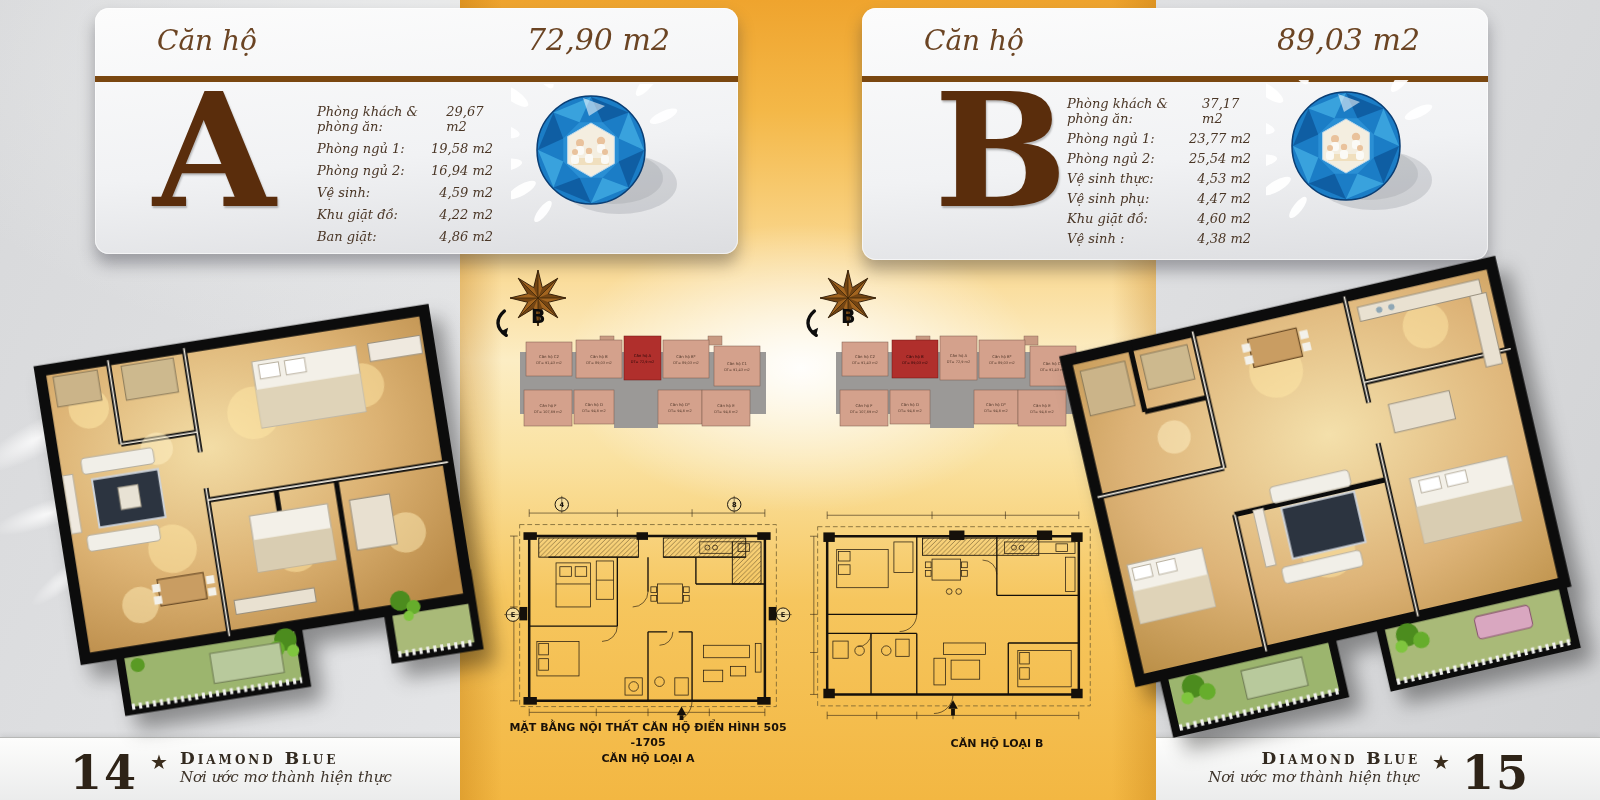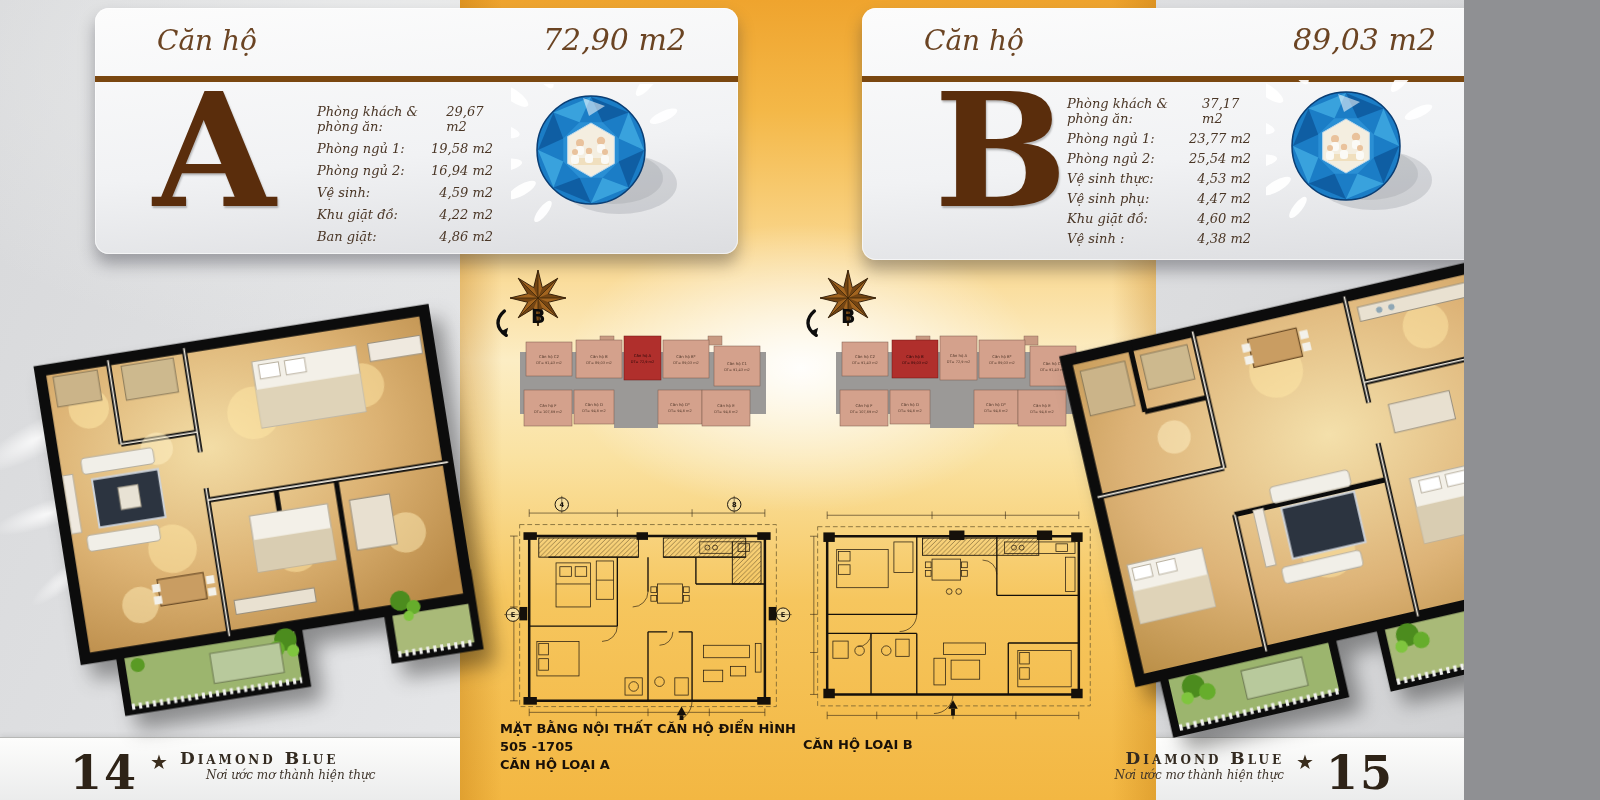--- a/index.html
+++ b/index.html
@@ -1,16 +1,16 @@
 <!DOCTYPE html>
 <html><head>
 <meta charset="utf-8">
 <style>
   html,body{margin:0;padding:0;background:#8f9093;}
-  #stage{position:relative;width:1464px;height:800px;overflow:hidden;
+  #stage{position:relative;width:1600px;height:800px;overflow:hidden;
     font-family:"DejaVu Serif","Liberation Serif",serif;
     background:
       radial-gradient(ellipse 900px 480px at 28% 8%, #eceded, rgba(236,237,238,0) 62%),
       linear-gradient(115deg,#d7d8da 0%,#e5e6e8 45%,#d1d2d4 100%);}
   
   .streak{position:absolute;z-index:0;border-radius:50%;
     background:radial-gradient(closest-side,rgba(255,255,255,.85),rgba(255,255,255,0));}
   
   .footer-strip{position:absolute;left:0;bottom:0;width:1600px;height:62px;z-index:1;
     background:linear-gradient(180deg,#fdfdfc,#ebecec);border-top:1px solid #b7b8b6;
@@ -21,21 +21,21 @@
       radial-gradient(ellipse 330px 200px at 49% 46%, rgba(255,255,255,.95), rgba(255,255,255,0) 72%),
       linear-gradient(90deg, rgba(185,112,8,.32), rgba(185,112,8,0) 42px, rgba(185,112,8,0) 652px, rgba(185,112,8,.30)),
       linear-gradient(180deg,#efa42e 0%,#f4b848 14%,#f9d487 30%,#fcedc4 45%,#fae2a2 57%,#f6c65e 75%,#f3b742 100%);}
   
   .card{position:absolute;top:8px;z-index:4;border-radius:14px;
     background:linear-gradient(175deg,#fcfcfc 0%,#f1f2f4 58%,#dcdde0 100%);
     box-shadow:0 10px 16px rgba(45,45,55,.38), inset 0 0 0 1px rgba(255,255,255,.6);}
   #card-a{left:95px;width:643px;height:246px;}
   #card-b{left:862px;width:626px;height:252px;}
   .card-title{position:absolute;left:62px;top:16px;font-style:italic;font-size:28px;color:#6b4423;}
-  .card-area{position:absolute;right:52px;top:14px;font-style:italic;font-size:30px;color:#6b4423;}
+  .card-area{position:absolute;right:68px;top:14px;font-style:italic;font-size:30px;color:#6b4423;}
   .card-rule{position:absolute;left:0;right:0;top:68px;height:6px;background:#7a4710;}
   .card-letter{position:absolute;top:64px;font-size:158px;font-weight:bold;line-height:1;
     color:#5a2d0c;text-shadow:1px 2px 2px rgba(0,0,0,.25);}
   #card-a .card-letter{left:58px;}
   #card-b .card-letter{left:72px;}
   .rooms{position:absolute;display:flex;flex-direction:column;}
   #rooms-a{left:222px;top:96px;width:176px;gap:7px;}
   #rooms-b{left:205px;top:88px;width:184px;gap:5px;}
   .room-row{display:flex;justify-content:space-between;font-style:italic;font-size:13px;color:#4a3626;}
   .gem{position:absolute;z-index:1;}
@@ -50,24 +50,24 @@
   #cb1{left:531px;top:305px;} #cb2{left:841px;top:305px;}
   
   .siteplan{position:absolute;z-index:3;width:262px;height:104px;}
   #sp1{left:512px;top:328px;} #sp2{left:828px;top:328px;}
   .sp-name{font:3.9px "DejaVu Sans","Liberation Sans",sans-serif;text-anchor:middle;}
   .sp-area{font:3.5px "DejaVu Sans","Liberation Sans",sans-serif;text-anchor:middle;}
   
   .floorplan{position:absolute;z-index:3;}
   #fpa{left:503px;top:492px;width:290px;height:228px;}
   #fpb{left:806px;top:500px;width:294px;height:224px;}
-  .fp-cap{position:absolute;z-index:3;text-align:left;font-weight:bold;color:#1a1108;
-    font-family:"DejaVu Sans","Liberation Sans",sans-serif;font-size:13px;line-height:1.4;}
+  .fp-cap{position:absolute;z-index:3;text-align:center;font-weight:bold;color:#1a1108;
+    font-family:"DejaVu Sans","Liberation Sans",sans-serif;font-size:11px;line-height:1.4;}
   #capa{left:500px;top:720px;width:296px;}
-  #capb{left:803px;top:736px;width:294px;}
+  #capb{left:850px;top:736px;width:294px;}
   .dash{fill:none;stroke:#6e5c2e;stroke-width:.8;stroke-dasharray:5 3;}
   .dim{stroke:#2a2012;stroke-width:.6;}
   .wall2{fill:none;stroke:#15100a;stroke-width:2.6;}
   .wall1{fill:none;stroke:#15100a;stroke-width:1.4;}
   .fur{fill:none;stroke:#2a2012;stroke-width:.8;}
   .arc{fill:none;stroke:#2a2012;stroke-width:.7;}
   .blk{fill:#15100a;}
   .bub{fill:#f7df9e;stroke:#15100a;stroke-width:1;}
   .bubt{font:bold 7px "DejaVu Sans","Liberation Sans",sans-serif;fill:#15100a;text-anchor:middle;}
   
@@ -75,21 +75,21 @@
   #render-a{left:36px;top:322px;width:450px;height:405px;transform:rotate(-9deg);}
   #render-b{left:1080px;top:290px;width:488px;height:438px;transform:rotate(-13deg);}
   
   .footer{position:absolute;bottom:4px;z-index:6;display:flex;gap:12px;}
   #footer-l{left:70px;} #footer-r{right:70px;}
   .pagenum{font-size:46px;font-weight:bold;color:#2e2317;letter-spacing:2px;line-height:1;}
   .fstar{font-size:20px;color:#3a2d1d;font-family:"DejaVu Sans","Liberation Sans",sans-serif;}
   .brandbox{display:flex;flex-direction:column;}
   #footer-r .brandbox{align-items:flex-end;text-align:right;}
   .brand{font-variant:small-caps;font-weight:bold;font-size:17px;letter-spacing:3px;color:#332a20;line-height:1.05;}
-  .tagline{font-style:italic;font-size:12px;color:#3e342a;margin-left:26px;}
+  .tagline{font-style:italic;font-size:15px;color:#3e342a;}
 </style>
 </head>
 <body>
 
 <div id="stage">
 
   <div class="streak" style="left:-30px;top:420px;width:140px;height:34px;transform:rotate(-28deg);"></div>
   <div class="streak" style="left:-10px;top:500px;width:120px;height:26px;transform:rotate(-18deg);"></div>
   <div class="streak" style="left:20px;top:560px;width:110px;height:22px;transform:rotate(-38deg);"></div>
 

